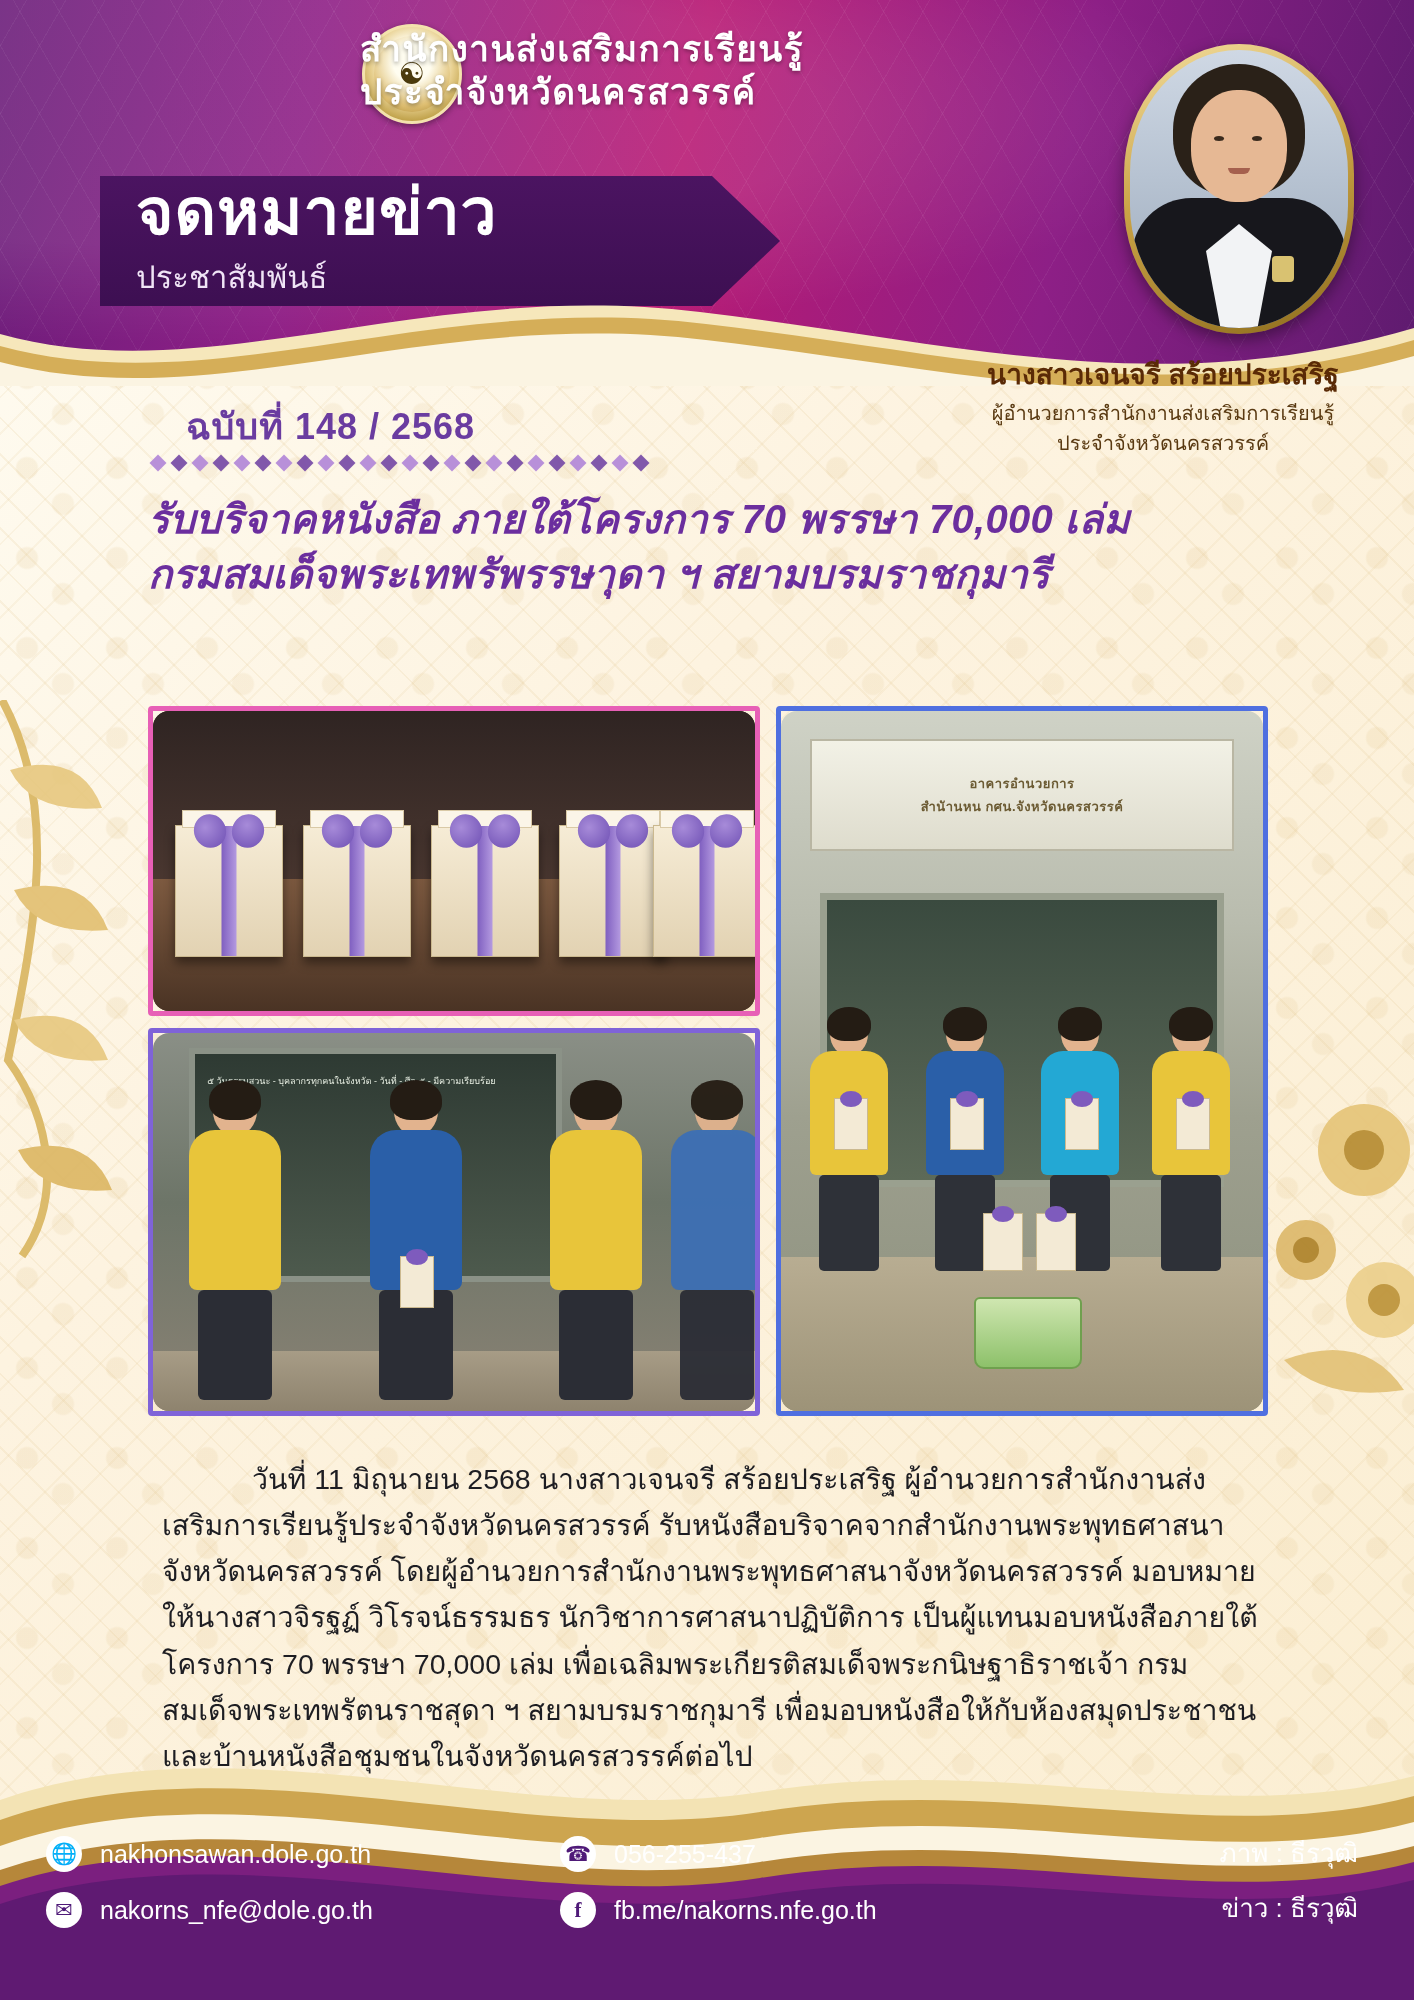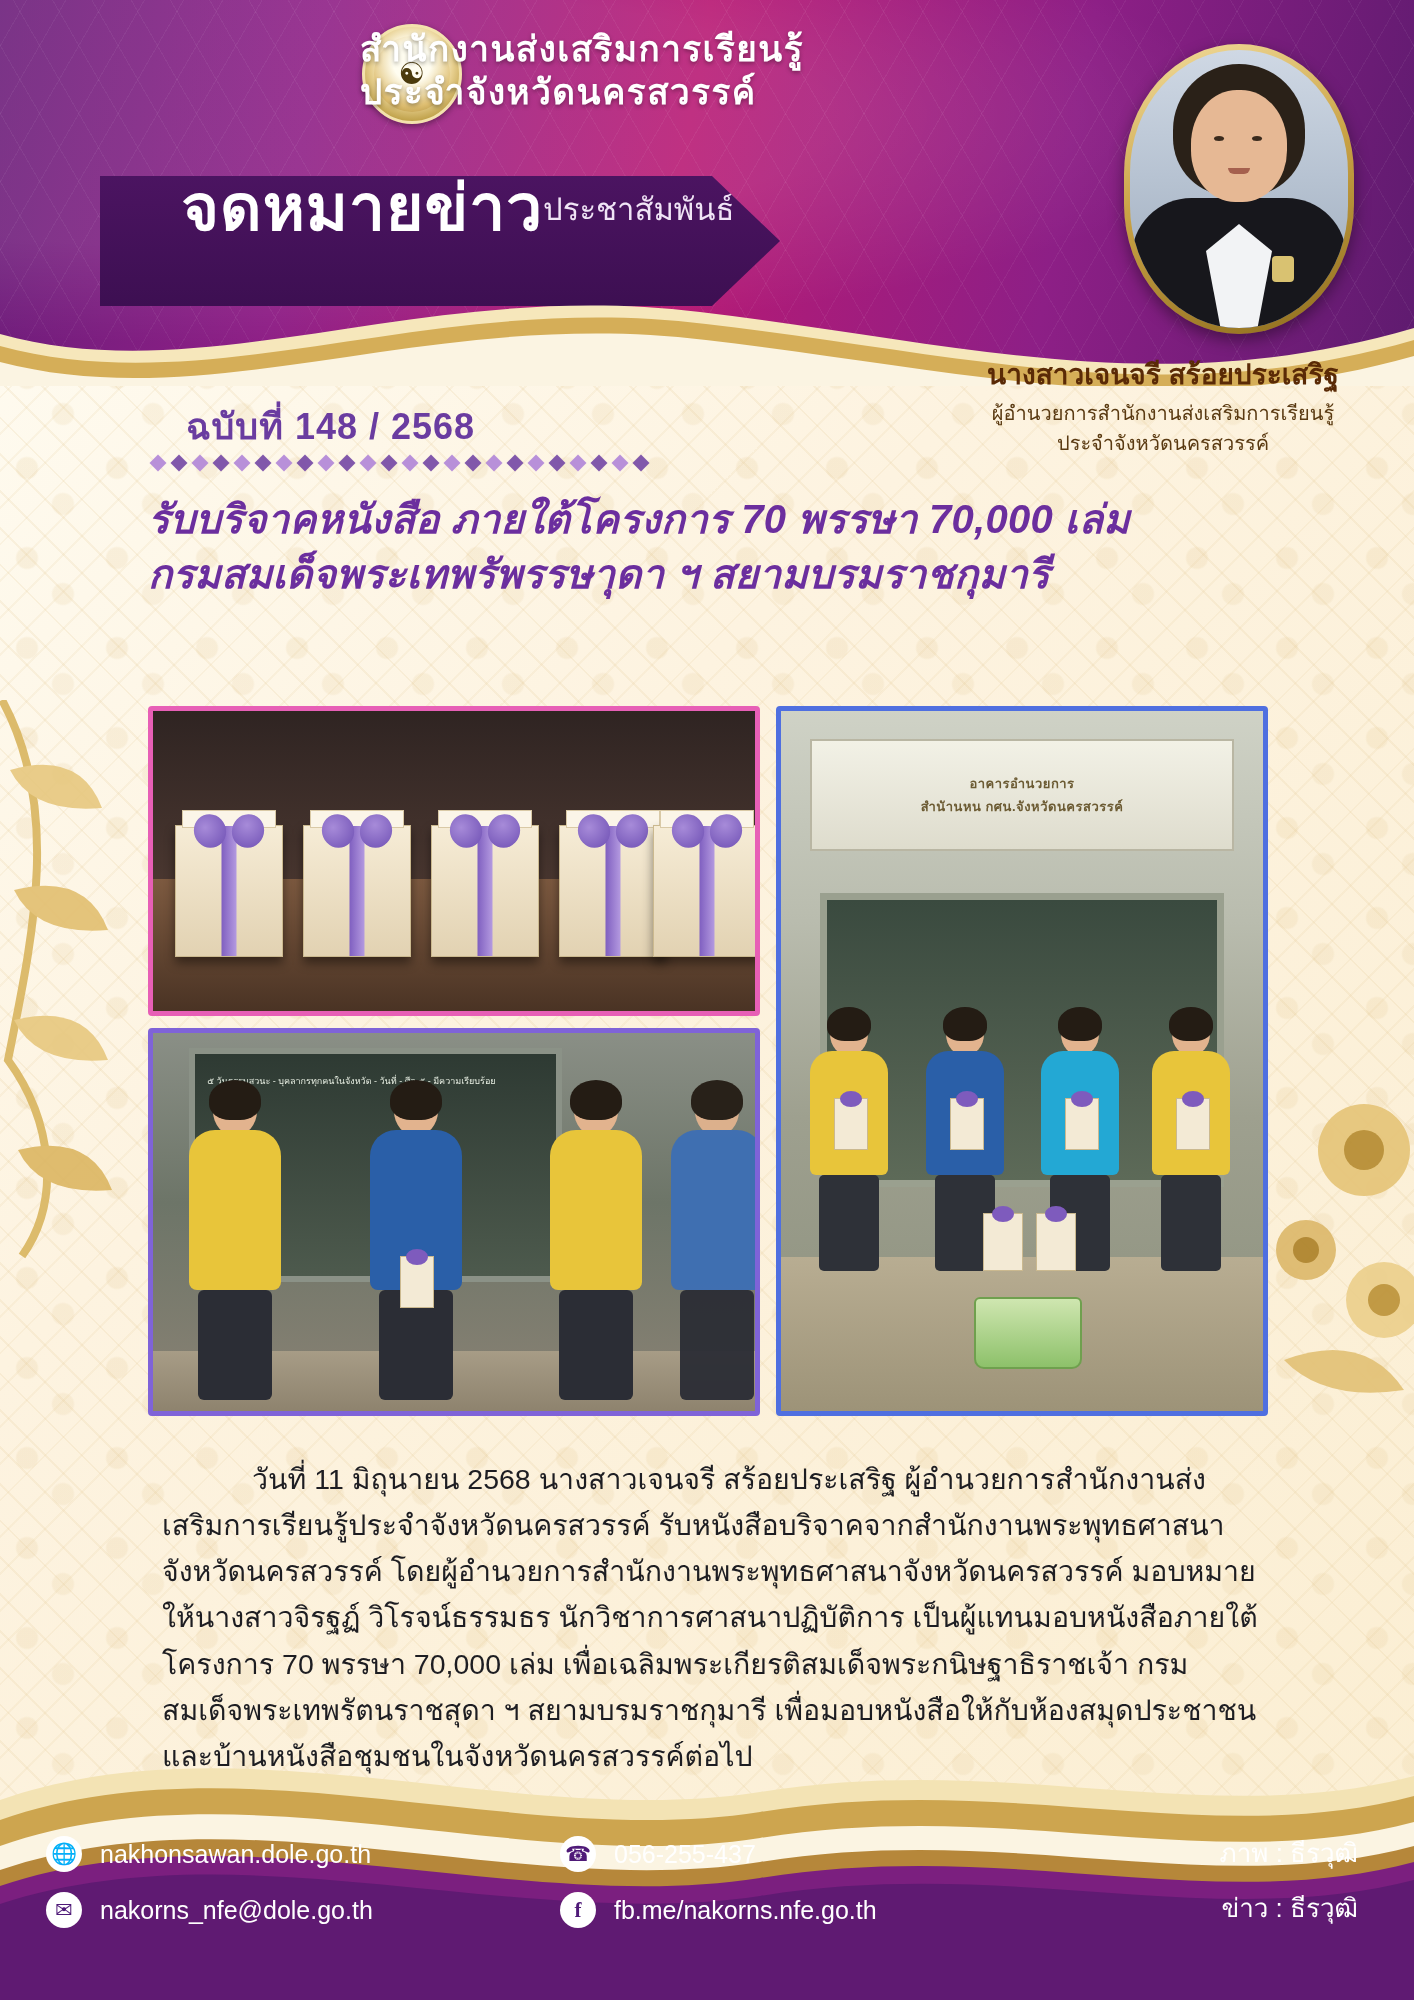--- a/index.html
+++ b/index.html
@@ -76,21 +76,21 @@
     font-weight:bold;
     position:relative;
   }
   .seal-glyph{ font-size:30px; color:#4b3a0c; }
 
   
   .banner {
     position:absolute; left:100px; top:176px; width:680px; height:130px;
     background: linear-gradient(180deg, #4b1461 0%, #3d0f52 100%);
     box-shadow: 0 6px 14px rgba(0,0,0,.35);
-    display:flex; flex-direction:row; justify-content:center;
+    display:flex; flex-direction:column; justify-content:center;
     padding-left:36px;
     clip-path: polygon(0 0, calc(100% - 68px) 0, 100% 50%, calc(100% - 68px) 100%, 0 100%);
   }
   .banner-main{ color:#ffffff; font-size:64px; font-weight:bold; line-height:1; letter-spacing:1px;}
   .banner-sub{ color:#f0e4f6; font-size:31px; margin-top:8px;}
 
   
   .director-frame {
     position:absolute; right:60px; top:44px; width:230px; height:290px;
     border-radius:115px / 130px;
@@ -148,21 +148,21 @@
   .photos{ position:absolute; left:148px; top:706px; width:1120px; height:710px;}
   .ph{ position:absolute; border-radius:4px; overflow:hidden; }
   .ph.pink{ border:5px solid #e75fb6; }
   .ph.blue{ border:5px solid #4f6fe0; }
   .ph.grad{ border:5px solid #7f63d8; }
 
   #photo1{ left:0; top:0; width:612px; height:310px; }
   #photo2{ left:0; top:322px; width:612px; height:388px; }
   #photo3{ left:628px; top:0; width:492px; height:710px; }
 
-  .pimg{ width:100%; height:100%; position:relative; overflow:hidden;}
+  .pimg{ width:100%; height:100%; position:relative; overflow:hidden;border-radius:16px;}
 
   
   .p1{ background: linear-gradient(180deg, #3a2b2a 0%, #4e3a33 38%, #6b4b3b 60%, #553c30 100%); }
   .p1 .wall{position:absolute; inset:0 0 42% 0; background:linear-gradient(180deg,#2f2422,#4a3730);}
   .p1 .table{position:absolute; left:0; right:0; bottom:0; height:44%; background:linear-gradient(180deg,#7d5a40,#4a3324);}
   .box{position:absolute; bottom:18%; width:108px; height:132px;
        background:linear-gradient(180deg,#f6ecd6,#e2d2b2);
        border:1px solid #cbb98f; box-shadow:0 6px 10px rgba(0,0,0,.45);}
   .box .stack{position:absolute; left:6px; right:6px; top:-16px; height:18px; background:#fbf5e8; border:1px solid #d9c9a6;}
   .bow{position:absolute; left:50%; top:-18px; transform:translateX(-50%); width:70px;height:52px;}

